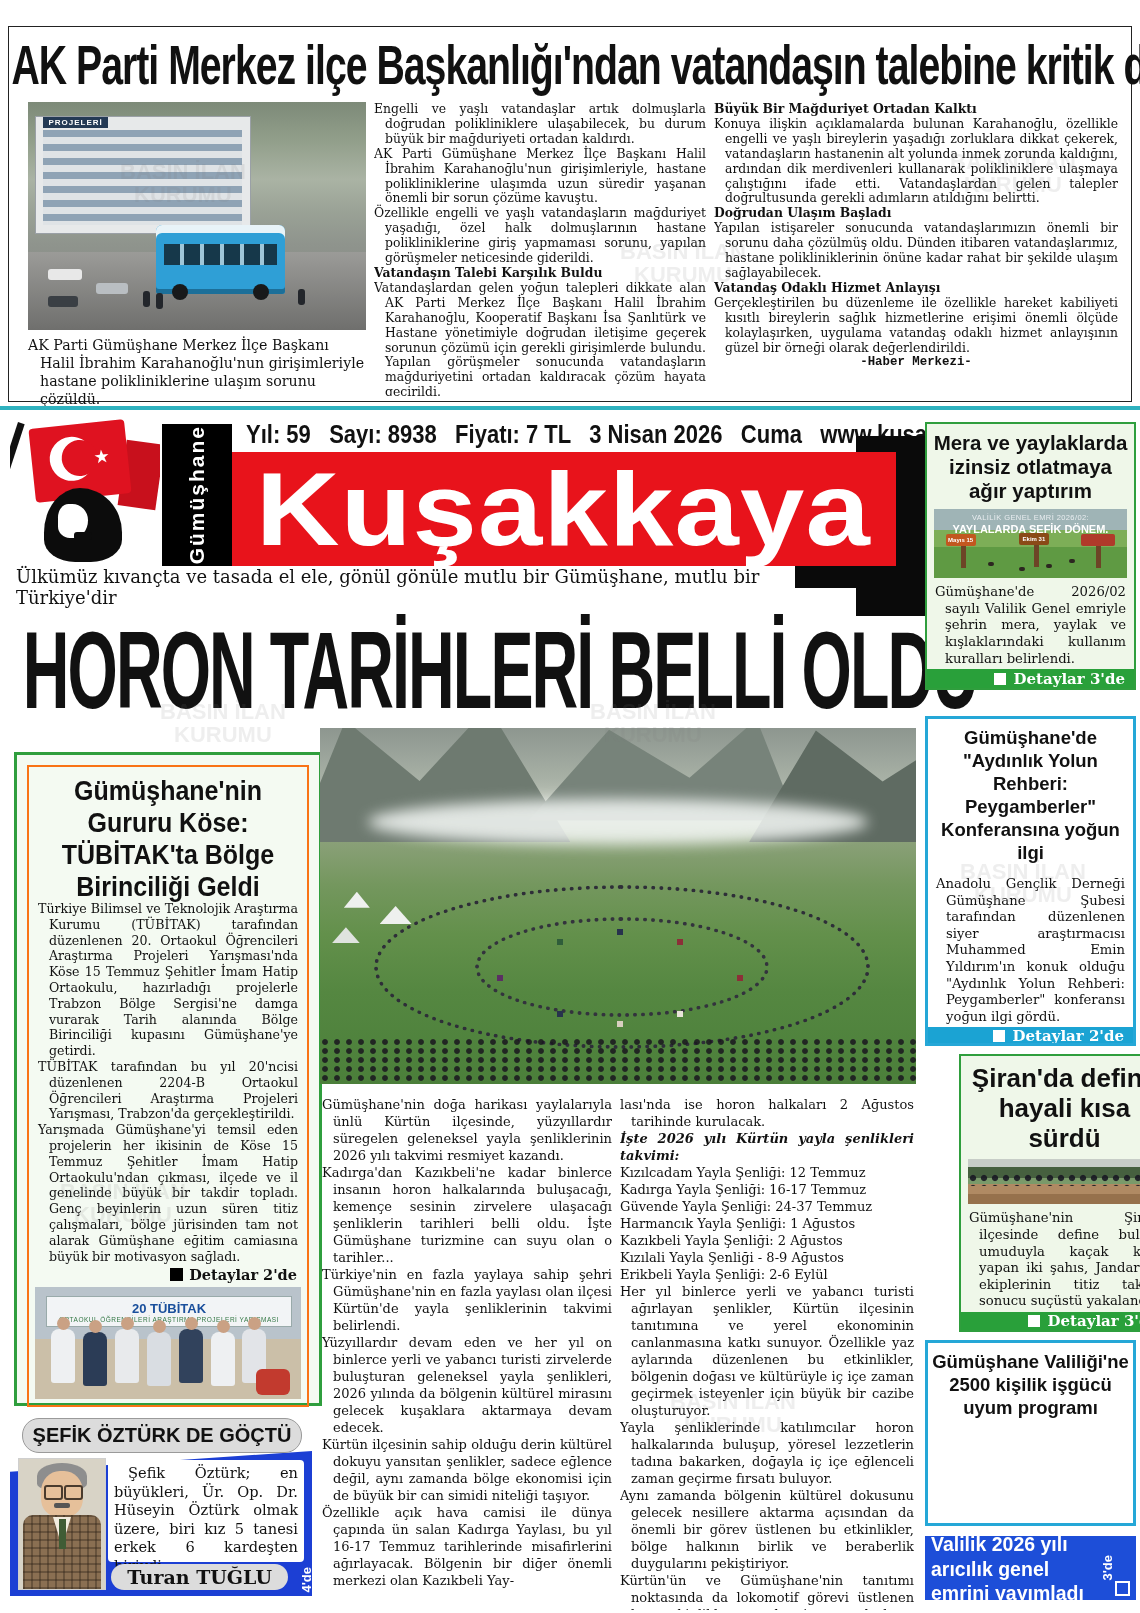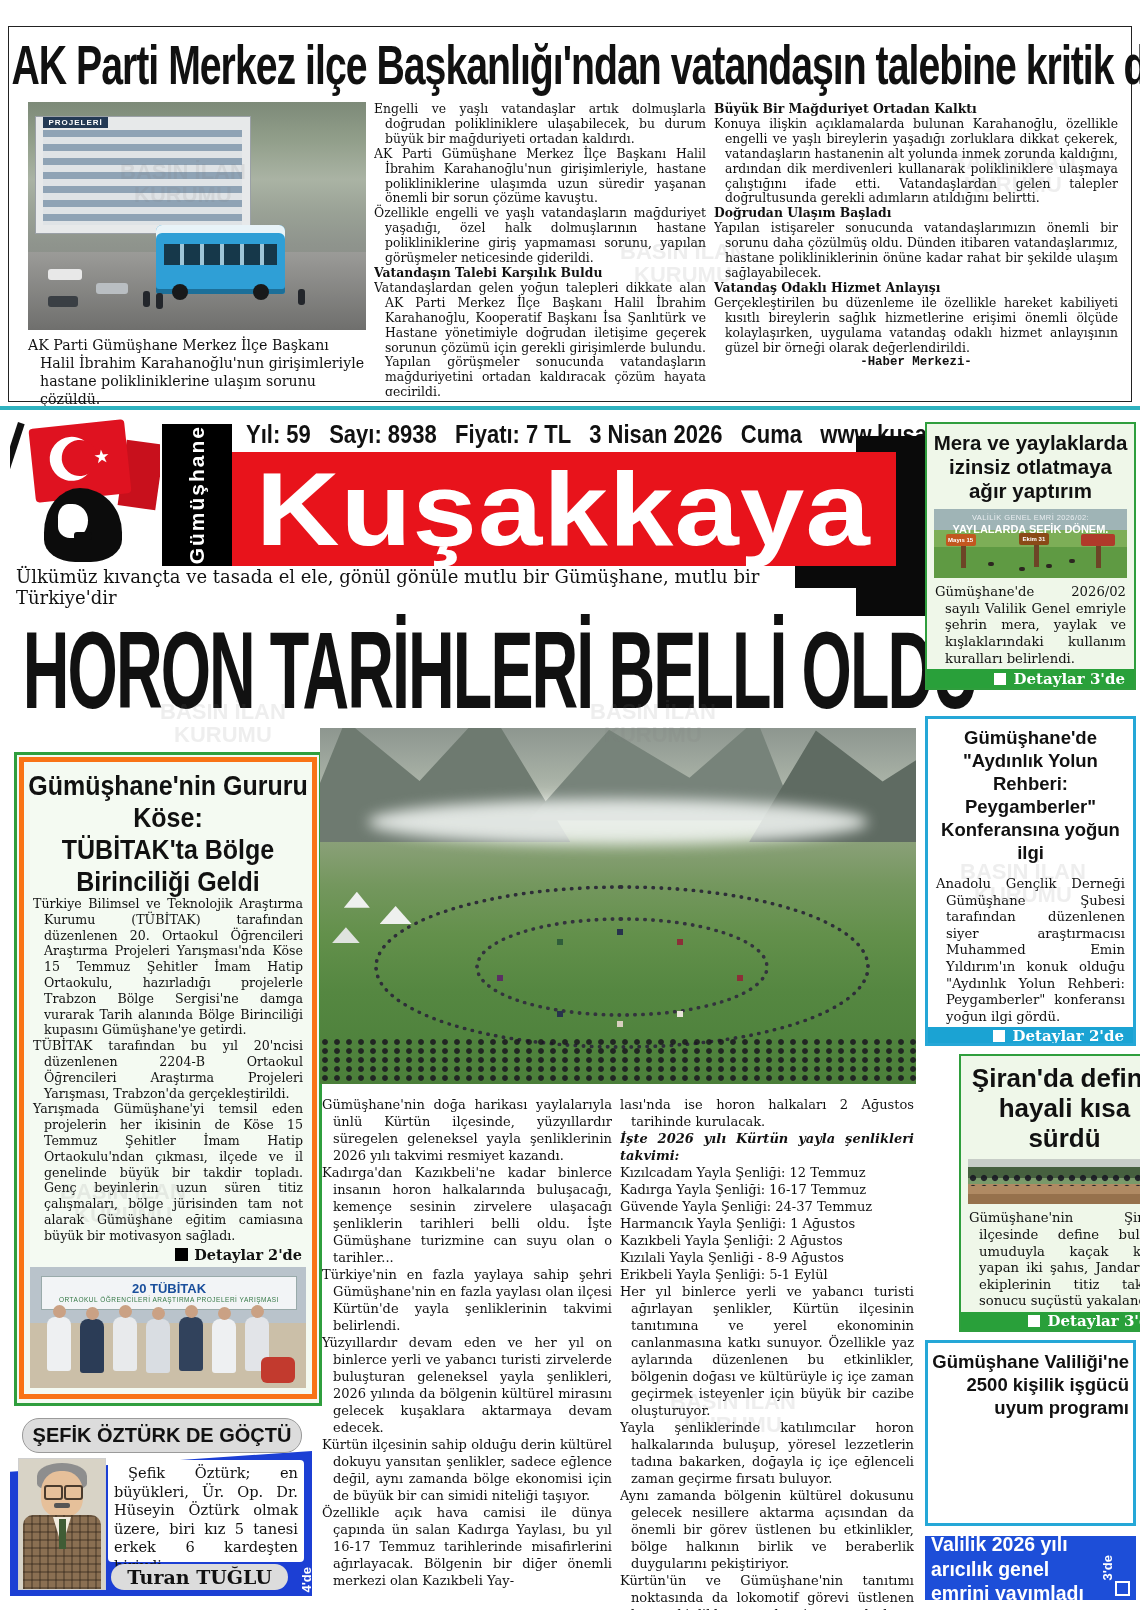--- a/index.html
+++ b/index.html
@@ -62,21 +62,21 @@
   .redlogo{left:232px;top:452px;width:664px;height:114px;background:#e8131b;display:flex;
       align-items:center;justify-content:center;overflow:visible;z-index:5;}
   .redlogo span{color:#fff;font-family:"Liberation Sans",sans-serif;font-weight:800;font-size:98px;
       line-height:1;letter-spacing:1px;transform:scale(1.18,1.06);transform-origin:center;}
   .slogan{left:16px;top:566px;width:778px;font-size:18px;}
   .horon-headline{left:0;top:606px;width:912px;text-align:center;white-space:nowrap;
       font-family:"Liberation Sans",sans-serif;font-weight:800;font-size:68px;letter-spacing:-2px;
       transform:scale(.95,1.62);transform-origin:center top;}
   
   .tub-box{left:14px;top:752px;width:302px;height:648px;border:3px solid #2f9e3d;background:#f4faf2;}
-  .tub-in{border:5px solid #f97316;margin:2px;height:calc(100% - 6px);display:flex;flex-direction:column;overflow:hidden;box-sizing:border-box;}
+  .tub-in{border:2px solid #f97316;margin:10px;height:calc(100% - 6px);display:flex;flex-direction:column;overflow:hidden;box-sizing:border-box;}
   .tub-title{font-family:"Liberation Sans",sans-serif;font-weight:700;font-size:25px;line-height:29px;
       text-align:center;margin:8px 2px 6px;transform:scaleY(1.1);transform-origin:center top;}
   .tub-body{font-size:12.6px;line-height:15.8px;text-align:justify;padding:4px 9px 0;}
   .tub-body p{margin:0;padding-left:11px;text-indent:-11px;}
   .tub-more{display:flex;justify-content:flex-end;align-items:center;gap:6px;font-weight:700;
       font-size:14.5px;padding:2px 10px 4px;}
   .bsq{width:13px;height:13px;background:#000;display:inline-block;}
   .tub-photo{margin:4px 6px 6px;height:232px;position:relative;overflow:hidden;
       background:linear-gradient(180deg,#b9c3cb 0 46%,#cbbfa8 46% 100%);margin-top:auto;}
   .tub-banner{position:absolute;left:4%;top:8%;width:92%;height:26%;background:#f2f4f6;border:1px solid #9aa;
@@ -336,21 +336,21 @@
   </div>
   <div class="abs ccol" style="left:620px;top:1096px;width:294px;">
     <p>lası'nda ise horon halkaları 2 Ağustos tarihinde kurulacak.</p>
     <p class="lt">İşte 2026 yılı Kürtün yayla şenlikleri takvimi:</p>
     <p class="li">Kızılcadam Yayla Şenliği: 12 Temmuz</p>
     <p class="li">Kadırga Yayla Şenliği: 16-17 Temmuz</p>
     <p class="li">Güvende Yayla Şenliği: 24-37 Temmuz</p>
     <p class="li">Harmancık Yayla Şenliği: 1 Ağustos</p>
     <p class="li">Kazıkbeli Yayla Şenliği: 2 Ağustos</p>
     <p class="li">Kızılali Yayla Şenliği - 8-9 Ağustos</p>
-    <p class="li">Erikbeli Yayla Şenliği: 5-1 Eylül</p>
+    <p class="li">Erikbeli Yayla Şenliği: 2-6 Eylül</p>
     <p>Her yıl binlerce yerli ve yabancı turisti ağırlayan şenlikler, Kürtün ilçesinin tanıtımına ve yerel ekonominin canlanmasına katkı sunuyor. Özellikle yaz aylarında düzenlenen bu etkinlikler, bölgenin doğası ve kültürüyle iç içe zaman geçirmek isteyenler için büyük bir cazibe oluşturuyor.</p>
     <p>Yayla şenliklerinde katılımcılar horon halkalarında buluşup, yöresel lezzetlerin tadına bakarken, doğayla iç içe eğlenceli zaman geçirme fırsatı buluyor.</p>
     <p>Aynı zamanda bölgenin kültürel dokusunu gelecek nesillere aktarma açısından da önemli bir görev üstlenen bu etkinlikler, bölge halkının birlik ve beraberlik duygularını pekiştiriyor.</p>
     <p>Kürtün'ün ve Gümüşhane'nin tanıtımı noktasında da lokomotif görevi üstlenen bu etkinlikler, gurbetçi vatandaşların memleket hasretini giderdiği en önemli platformlar olarak dikkat çekiyor.</p>
 
   </div>
 
   <div class="abs sbox gb" style="top:422px;height:268px;">
     <div class="stitle" style="font-size:20.5px;line-height:24px;">Mera ve yaylaklarda izinsiz otlatmaya ağır yaptırım</div>
     <div class="simg meadow">
@@ -399,21 +399,21 @@
     <div class="sbody">
         <p>Gümüşhane'nin Şiran ilçesinde define bulma umuduyla kaçak kazı yapan iki şahıs, Jandarma ekiplerinin titiz takibi sonucu suçüstü yakalandı.</p>
       </div>
     <div class="sfoot fg">
         <span class="wsq"></span>
         <span>Detaylar 3'de</span>
       </div>
   </div>
 
   <div class="abs sbox bb" style="top:1340px;height:186px;">
-    <div class="stitle" style="font-size:18.5px;line-height:23px;text-align:right;">Gümüşhane Valiliği'ne 2500 kişilik işgücü uyum programı</div>
+    <div class="stitle" style="font-size:18.5px;line-height:23px;">Gümüşhane Valiliği'ne 2500 kişilik işgücü uyum programı</div>
 
   </div>
 
   <div class="abs gbanner">
     <div class="txt">Valilik 2026 yılı arıcılık genel emrini yayımladı</div>
     <div class="pg">
         <span>3'de</span>
       </div>
     <div style="align-self:flex-end;">
         <span class="sq"></span>

